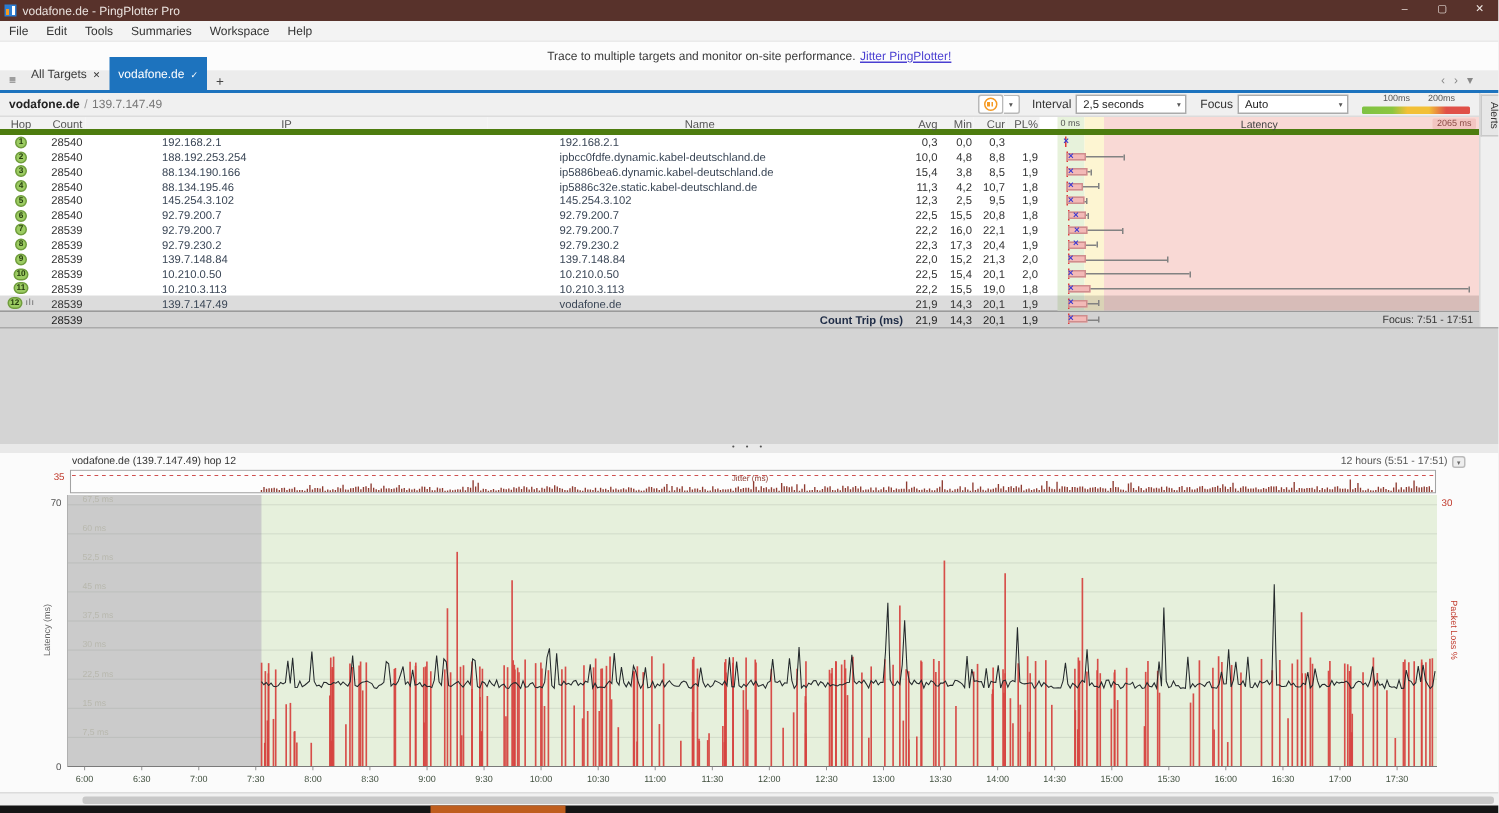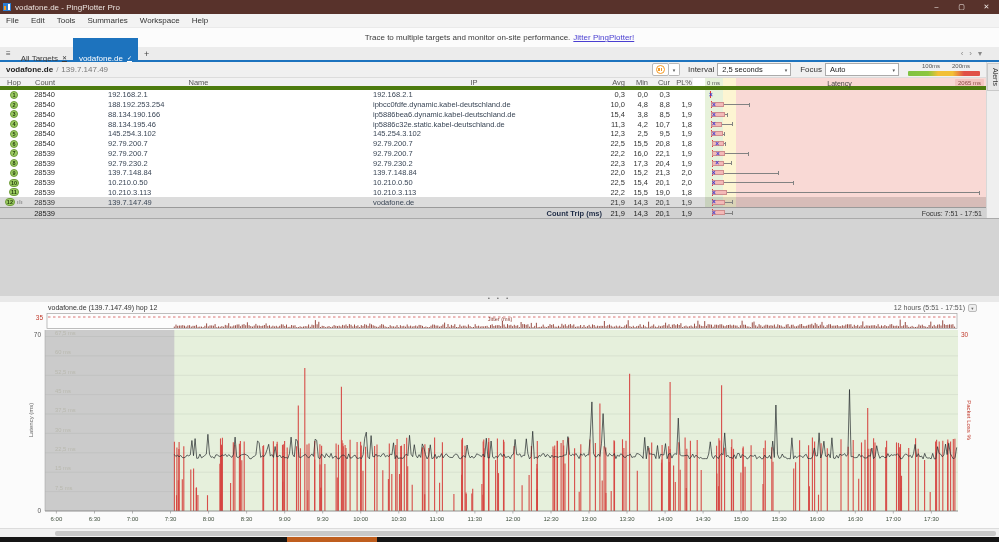--- a/index.html
+++ b/index.html
@@ -20,21 +20,21 @@
   .menubar span { font-size:8px; color:#333; padding:0 6px; line-height:14px; }
 
   
   .banner { position:absolute; left:0; top:28px; width:999px; height:19px; background:#fcfcfc; display:flex; align-items:center; justify-content:center; }
   .banner span { font-size:8px; color:#3a3a3a; }
   .banner a { font-size:8px; color:#4a3fd1; text-decoration:underline; margin-left:3px; cursor:pointer; }
 
   
   .tabbar { position:absolute; left:0; top:47px; width:999px; height:15px; background:#ececec; border-bottom:2px solid #1d73be; display:flex; align-items:center; }
   .burger { font-size:8px; color:#555; padding:0 4px 0 6px; }
-  .tab { display:flex; align-items:flex-start; height:13px; padding:16px 6px; font-size:8px; color:#3a3a3a;text-decoration:underline; }
+  .tab { display:flex; align-items:flex-end; height:13px; padding:16px 6px; font-size:8px; color:#3a3a3a; }
   .tab .x { font-size:6px; margin-left:4px; color:#333; }
   .tab.active { background:#1d73be; color:#fff; }
   .tab.active .x { color:#fff; }
   .tab-add { font-size:9px; color:#444; padding:0 6px; }
   .tabscroll { margin-left:auto; display:flex; align-items:center; padding-right:14px; }
   .tabscroll span { font-size:8px; color:#888; padding:0 3px; }
 
   
   .targetbar { position:absolute; left:0; top:62px; width:986px; height:16px; background:#f0f0f0; border-bottom:1px solid #dcdcdc; display:flex; align-items:center; }
   .thost { font-size:8px; font-weight:bold; color:#222; margin-left:6px; }
@@ -197,22 +197,22 @@
   <div class="right-strip"></div>
   <div class="alerts-tab">Alerts</div>
 
   <div class="tablewrap">
     <div class="zone g"></div>
     <div class="zone y"></div>
     <div class="zone p"></div>
     <div class="thead">
       <span class="hcell c-hop">Hop</span>
       <span class="hcell c-count">Count</span>
+      <span class="hcell c-ip">IP</span>
       <span class="hcell c-name">Name</span>
-      <span class="hcell c-ip">IP</span>
       <span class="hcell c-avg">Avg</span>
       <span class="hcell c-min">Min</span>
       <span class="hcell c-cur">Cur</span>
       <span class="hcell c-pl">PL%</span>
       <span class="c-lat">
         <span class="lat-zero">0 ms</span>
         <span class="lat-title">Latency</span>
         <span class="lat-max">2065 ms</span>
       </span>
     </div>

